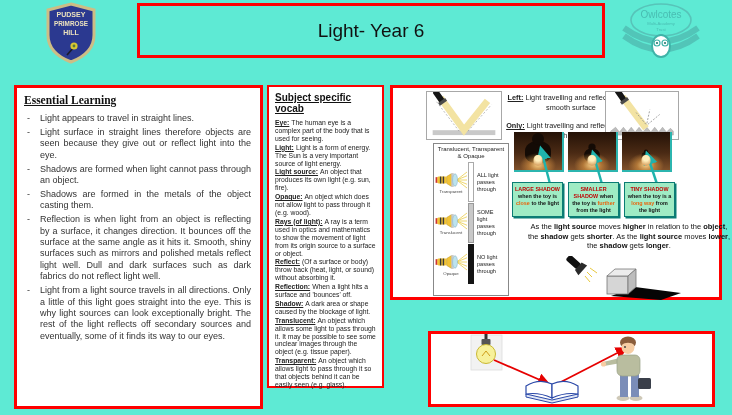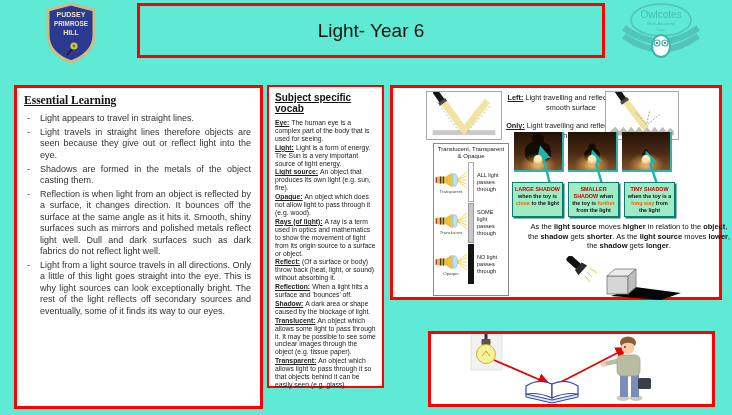--- a/index.html
+++ b/index.html
@@ -121,32 +121,35 @@
   <div class="el-panel">
     <div class="el-title">Essential Learning</div>
     <div>
 
         <div class="el-item">
           <span class="el-text">Light appears to travel in straight lines.</span>
         </div>
 
 
         <div class="el-item">
-          <span class="el-text">Light travels in straight lines therefore objects are seen because they give out or reflect light into the eye.</span>
-        </div>
-
-
+          <span class="el-text">Light surface in straight lines therefore objects are seen because they give out or reflect light into the eye.</span>
+        </div>
+
+
+        <div class="el-item">
+          <span class="el-text">Shadows are formed when light cannot pass through an object.</span>
+        </div>
 
         <div class="el-item">
           <span class="el-text">Shadows are formed in the metals of the object casting them.</span>
         </div>
 
 
         <div class="el-item">
-          <span class="el-text">Reflection is when light from an object is reflected by a surface, it changes direction. It bounces off the surface at the same angle as it hits it. Smooth, shiny surfaces such as mirrors and polished metals reflect light well. Dull and dark surfaces such as dark fabrics do not reflect light well.</span>
+          <span class="el-text">Reflection is when light from an object is reflecting by a surface, it changes direction. It bounces off the surface at the same angle as it hits it. Smooth, shiny surfaces such as mirrors and polished metals reflect light well. Dull and dark surfaces such as dark fabrics do not reflect light well.</span>
         </div>
 
         <div class="el-item">
           <span class="el-text">Light from a light source travels in all directions. Only a little of this light goes straight into the eye. This is why light sources can look exceptionally bright. The rest of the light reflects off secondary sources and eventually, some of it finds its way to our eyes.</span>
         </div>
       </div>
   </div>
 
   <div class="vocab-panel">
     <div class="vocab-title">Subject specific vocab</div>

